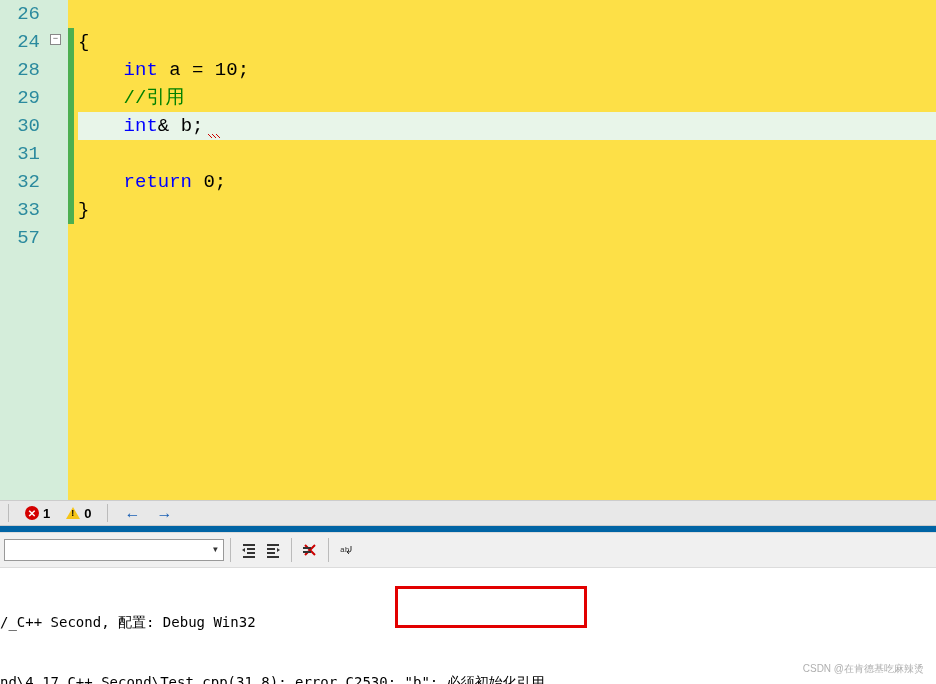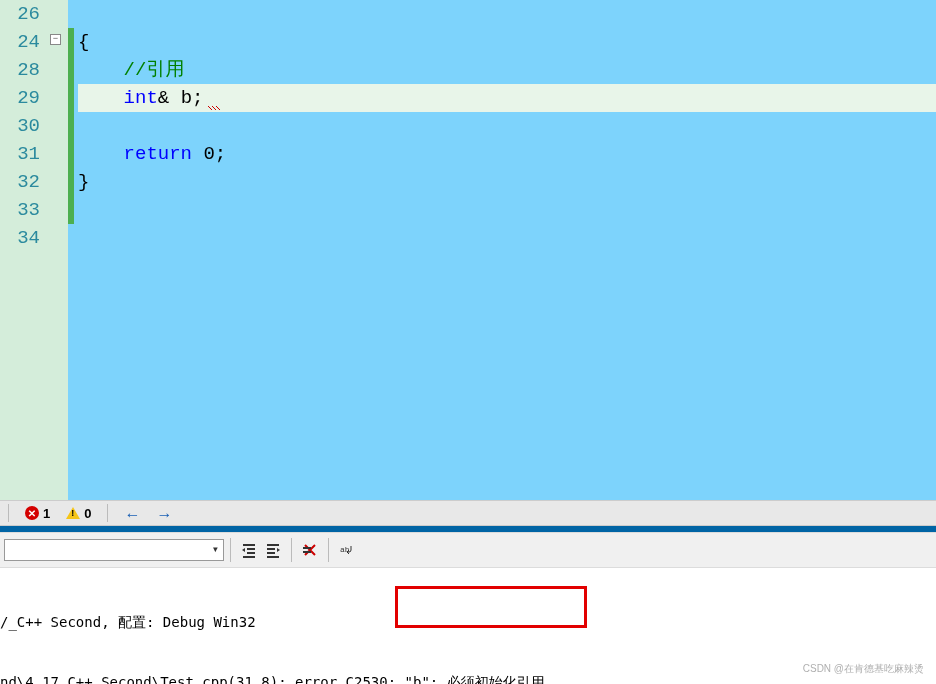--- a/index.html
+++ b/index.html
@@ -7,21 +7,21 @@
       font-family: Consolas, 'Courier New', monospace;
       font-size: 18px;
       background: #fff;
       width: 936px;
       height: 684px;
       overflow: hidden;
       position: relative;
     }
     .editor {
       display: flex;
-      background: #7dd3fc;
+      background: #fde047;
       height: 500px;
     }
     .gutter {
       width: 48px;
       background: #d4edda;
       color: #2b8a9e;
       text-align: right;
       padding-right: 8px;
       user-select: none;
       font-size: 19px;
@@ -214,29 +214,30 @@
 <div class="editor">
   <div class="gutter">
     <div class="ln">26</div>
     <div class="ln">24</div>
     <div class="ln">28</div>
     <div class="ln">29</div>
     <div class="ln">30</div>
     <div class="ln">31</div>
     <div class="ln">32</div>
     <div class="ln">33</div>
-    <div class="ln">34</div>
+    <div class="ln">57</div>
   </div>
   <div class="fold-col">
     <div class="fold-marker">−</div>
   </div>
   <div class="change-bar"></div>
   <div class="code">
     <div class="code-line"></div>
     <div class="code-line"><span class="punct">{</span></div>
+    <div class="code-line">    <span class="kw">int</span><span class="ident"> a = 10;</span></div>
     <div class="code-line">    <span class="comment">//引用</span></div>
     <div class="code-line highlighted">    <span class="kw">int</span><span class="ident">&amp; b;</span><span class="squiggle" style="left:130px;"></span></div>
     <div class="code-line"></div>
     <div class="code-line">    <span class="kw">return</span><span class="ident"> 0;</span></div>
     <div class="code-line"><span class="punct">}</span></div>
   </div>
 </div>
 
 <div class="status-bar">
   <div class="status-sep"></div>

